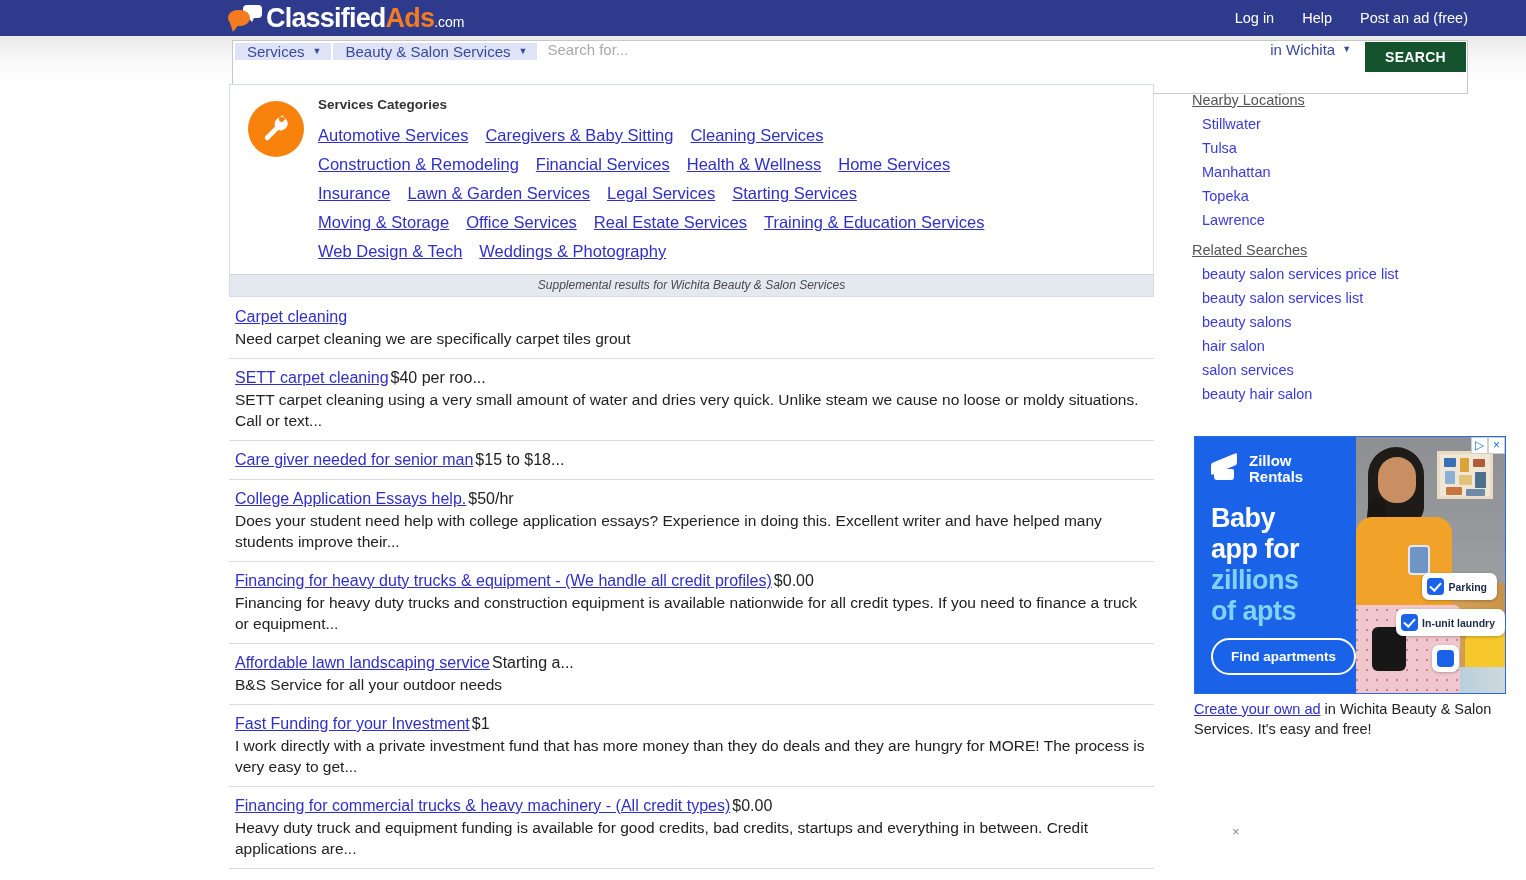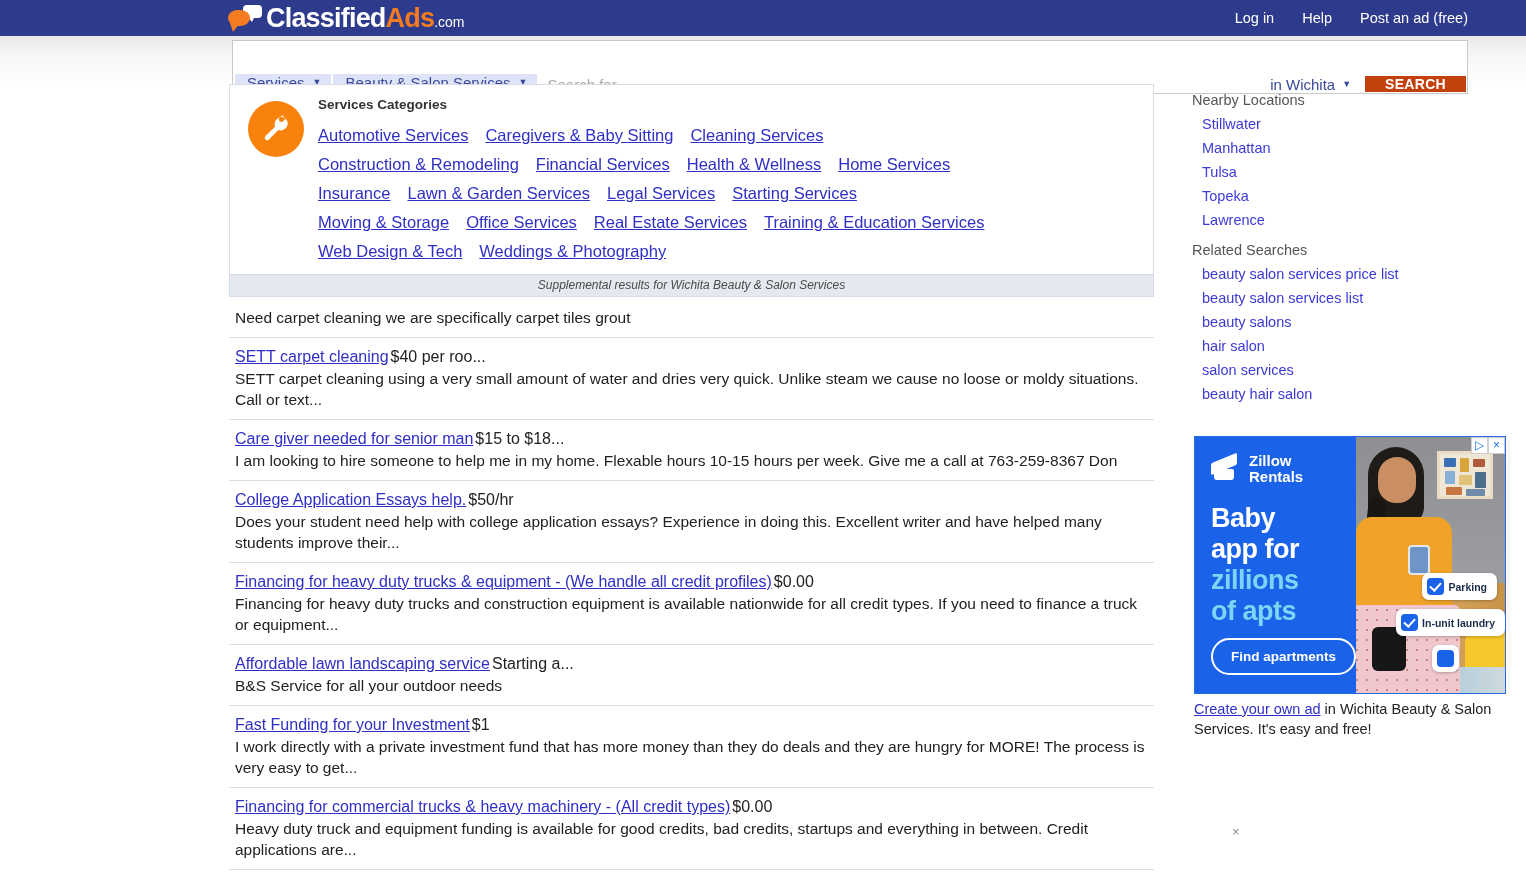--- a/index.html
+++ b/index.html
@@ -106,21 +106,21 @@
   }
   .searchbar {
     position: absolute;
     left: 232px;
     top: 4px;
     width: 1236px;
     height: 54px;
     background: #ffffff;
     border: 1px solid #c8c8c8;
     display: flex;
-    align-items: flex-end;
+    align-items: flex-start;
   }
   .sb-select {
     background: #dfe3f7;
     color: #3a4a9a;
     font-size: 15px;
     display: flex;
     align-items: center;
     padding: 0 10px 0 12px;
     white-space: nowrap;
     cursor: pointer;
@@ -150,27 +150,27 @@
     padding: 0 14px 0 6px;
     white-space: nowrap;
     cursor: pointer;
   }
   .sb-loc .caret {
     margin-left: 7px;
     font-size: 9px;
     line-height: 1;
   }
   .sb-btn {
-    background: #c2410c;
+    background: #14532d;
     color: #ffffff;
     border: none;
     font-size: 14px;
     font-weight: bold;
     letter-spacing: 0.3px;
-    padding: 0 20px;
+    padding: 7px 20px;
     cursor: pointer;
     font-family: "Liberation Sans", sans-serif;
     margin: 1px 1px 1px 0;
   }
 
   
   .page {
     position: relative;
     width: 100%;
     height: 796px;
@@ -258,20 +258,21 @@
   .side {
     position: absolute;
     left: 1188px;
     top: 0;
     width: 330px;
   }
   .side-head {
     font-size: 14.5px;
     color: #555555;
     margin: 8px 0 4px 4px;
+    text-decoration: underline;
   }
   .side-list { list-style: none; margin: 0 0 10px 0; padding: 0 0 0 14px; }
   .side-list li { line-height: 23px; }
   .side-list a {
     color: #3a3ad8;
     font-size: 14.5px;
     text-decoration: none;
   }
   .side-list.related a { font-size: 14.5px; }
 
@@ -590,31 +591,31 @@
           <a href="#">Web Design &amp; Tech</a><a href="#">Weddings &amp; Photography</a>
         </div>
       </div>
     </div>
 
     <div class="supplemental">Supplemental results for Wichita Beauty &amp; Salon Services</div>
 
     <div class="listings">
 
       <div class="listing">
+        <div class="listing-title"><a href="#">Carpet cleaning</a><span class="listing-price"></span></div>
         <div class="listing-desc">Need carpet cleaning we are specifically carpet tiles grout</div>
       </div>
 
       <div class="listing">
         <div class="listing-title"><a href="#">SETT carpet cleaning</a><span class="listing-price">$40 per roo...</span></div>
         <div class="listing-desc">SETT carpet cleaning using a very small amount of water and dries very quick. Unlike steam we cause no loose or moldy situations. Call or text...</div>
       </div>
 
       <div class="listing">
         <div class="listing-title"><a href="#">Care giver needed for senior man</a><span class="listing-price">$15 to $18...</span></div>
-        <div class="listing-desc">I am looking to hire someone to help me in my home. Flexable hours 10-15 hours per week. Give me a call at 763-259-8367 Don</div>
       </div>
 
       <div class="listing">
         <div class="listing-title"><a href="#">College Application Essays help.</a><span class="listing-price">$50/hr</span></div>
         <div class="listing-desc">Does your student need help with college application essays? Experience in doing this. Excellent writer and have helped many students improve their...</div>
       </div>
 
       <div class="listing">
         <div class="listing-title"><a href="#">Financing for heavy duty trucks &amp; equipment - (We handle all credit profiles)</a><span class="listing-price">$0.00</span></div>
         <div class="listing-desc">Financing for heavy duty trucks and construction equipment is available nationwide for all credit types. If you need to finance a truck or equipment...</div>
@@ -636,22 +637,22 @@
       </div>
 
     </div>
   </div>
 
   <div class="side">
 
     <div class="side-head">Nearby Locations</div>
     <ul class="side-list">
       <li><a href="#">Stillwater</a></li>
+      <li><a href="#">Tulsa</a></li>
       <li><a href="#">Manhattan</a></li>
-      <li><a href="#">Tulsa</a></li>
       <li><a href="#">Topeka</a></li>
       <li><a href="#">Lawrence</a></li>
     </ul>
 
     <div class="side-head">Related Searches</div>
     <ul class="side-list related">
       <li><a href="#">beauty salon services price list</a></li>
       <li><a href="#">beauty salon services list</a></li>
       <li><a href="#">beauty salons</a></li>
       <li><a href="#">hair salon</a></li>

